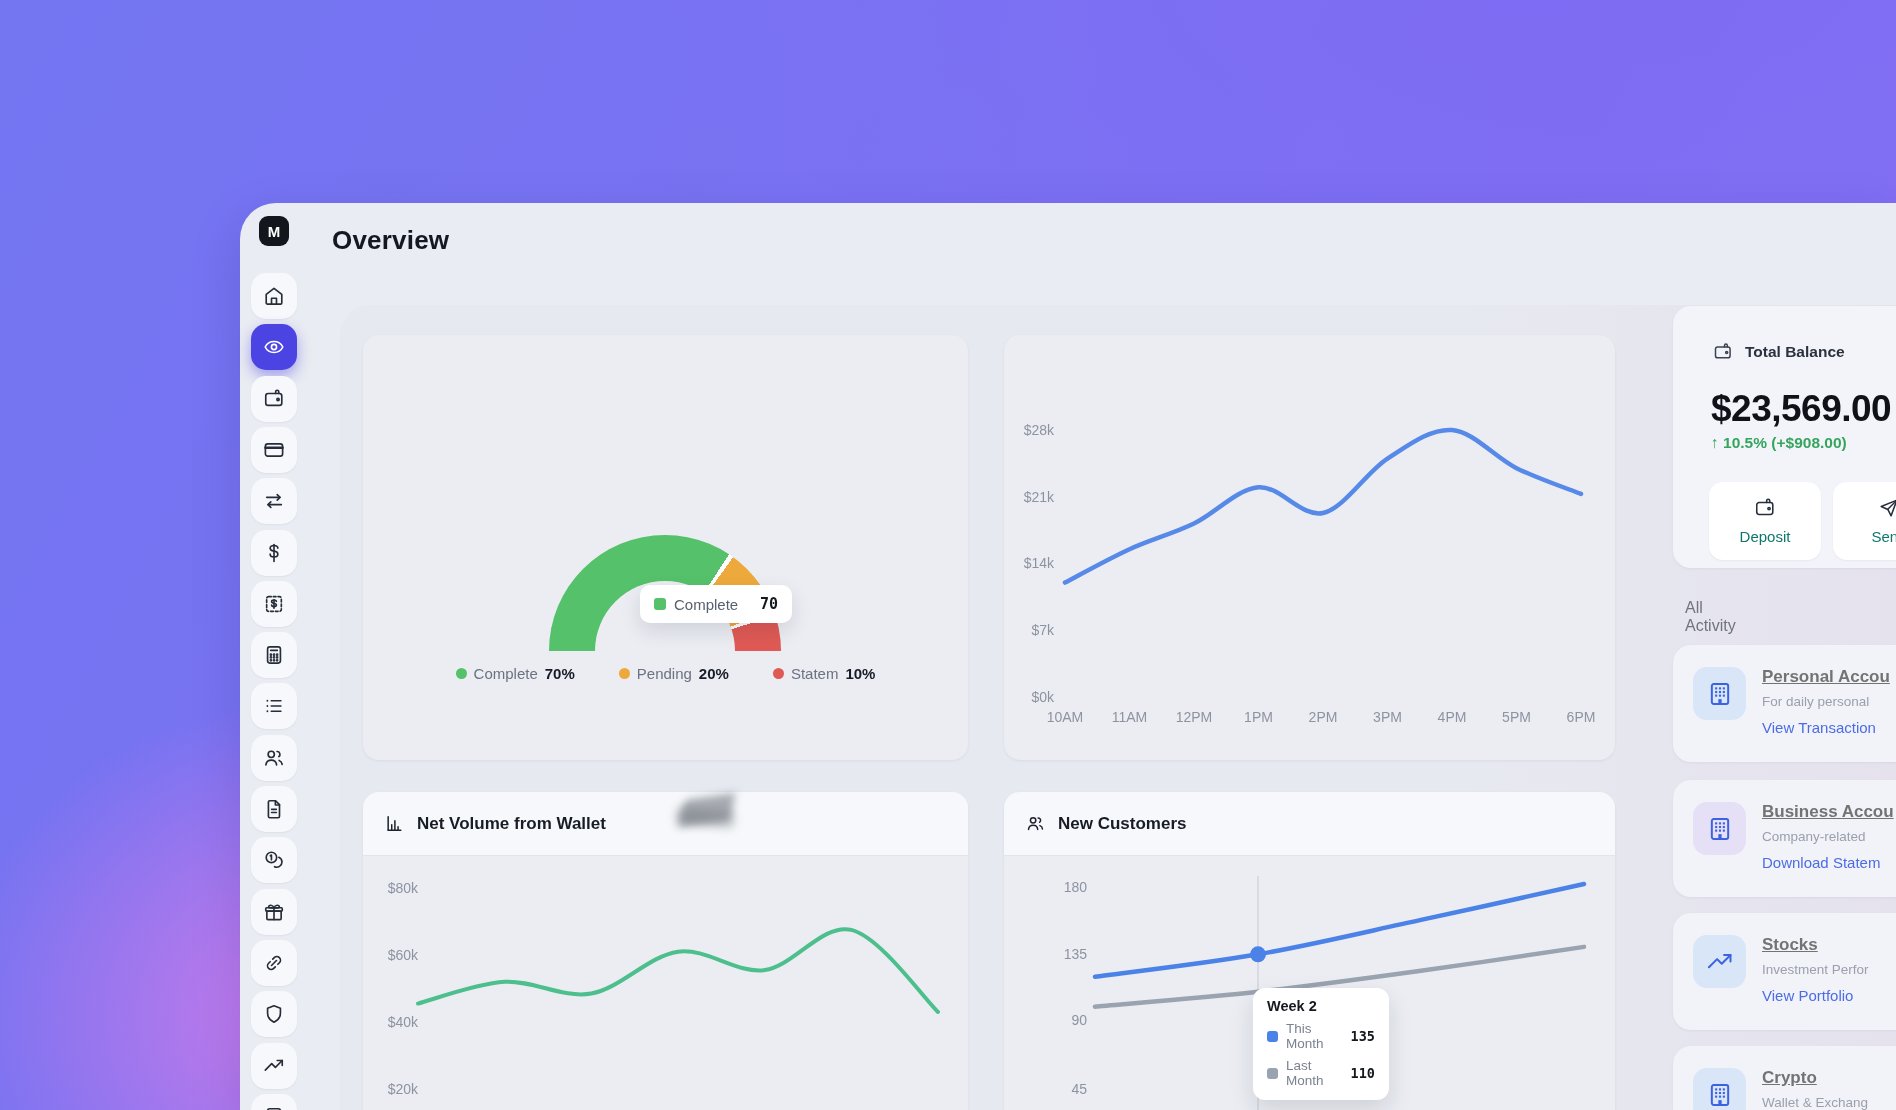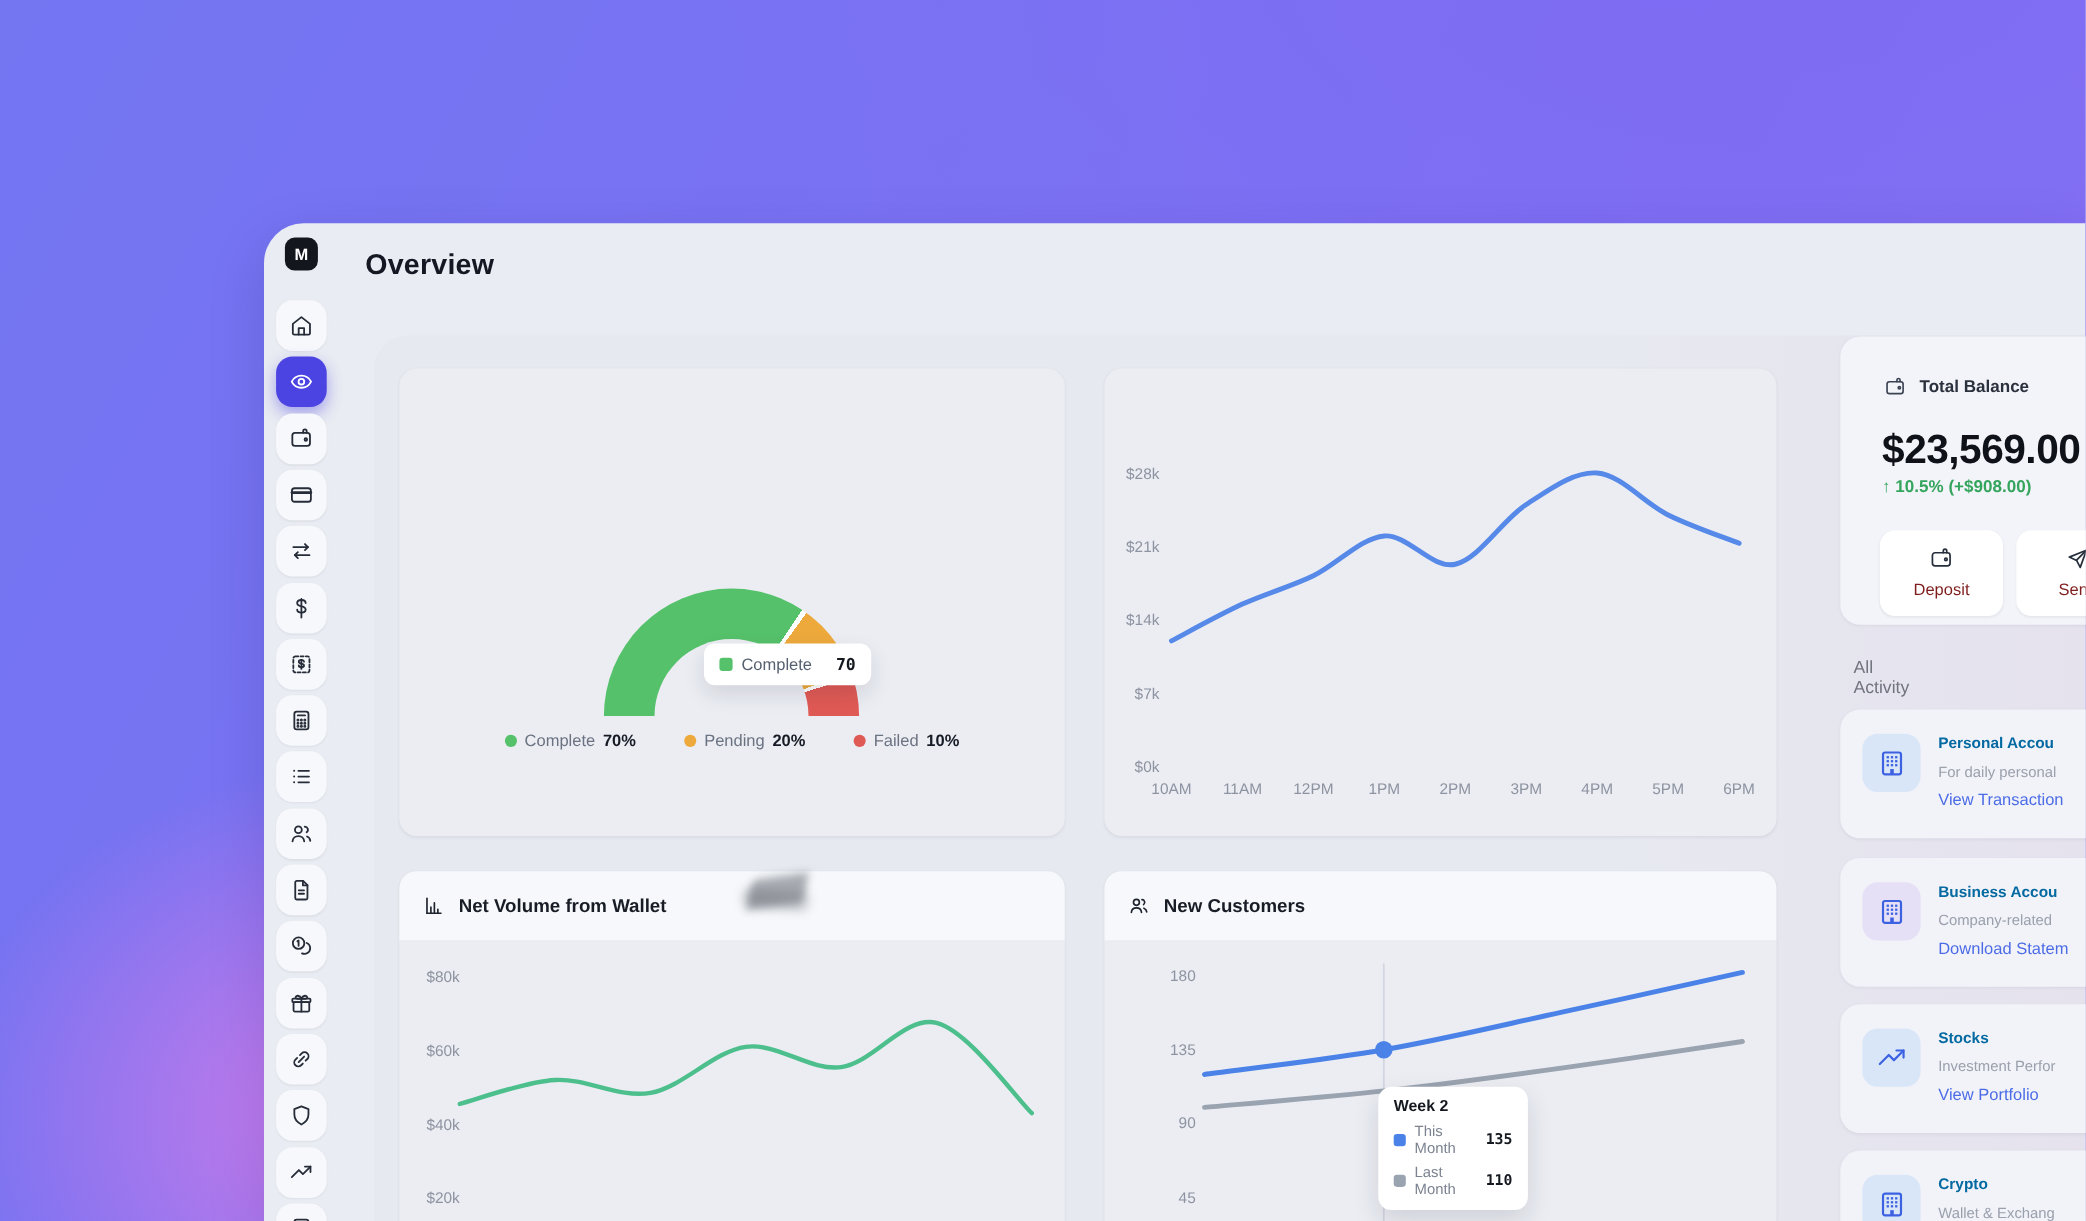--- a/index.html
+++ b/index.html
@@ -94,30 +94,30 @@
   }
   .balance-head{ position:absolute; left:40px; top:36px; display:flex; align-items:center; gap:12px;}
   .balance-head svg{ width:20px; height:20px; stroke:#3b4252; stroke-width:1.8; fill:none; stroke-linecap:round; stroke-linejoin:round;}
   .balance-head span{ font-size:15.5px; font-weight:600; color:#2b313d; }
   .balance-amount{ position:absolute; left:38px; top:82px; font-size:37px; font-weight:800; color:#0f1218; letter-spacing:-.5px; white-space:nowrap;}
   .balance-change{ position:absolute; left:38px; top:128px; font-size:15.5px; font-weight:600; color:#35a55e; white-space:nowrap;}
   .bal-btn{ position:absolute; top:176px; width:112px; height:78px; background:#ffffff; border-radius:14px; border:none;
     display:flex; flex-direction:column; align-items:center; justify-content:center; gap:9px; cursor:pointer;
     box-shadow:0 1px 2px rgba(16,24,40,.05); font-family:inherit;}
   .bal-btn svg{ width:22px; height:22px; stroke:#272f3d; stroke-width:1.7; fill:none; stroke-linecap:round; stroke-linejoin:round;}
-  .bal-btn span{ font-size:15px; font-weight:500; color:#7f1d1d; }
+  .bal-btn span{ font-size:15px; font-weight:500; color:#0f766e; }
   .activity-label{ position:absolute; left:1445px; top:396px; font-size:16px; font-weight:500; color:#70747f; }
   .act-card{
     position:absolute; left:1433px; width:250px; height:117px; background:#f2f3f9; border-radius:18px;
     box-shadow:0 1px 3px rgba(16,24,40,.05); overflow:hidden;
   }
   .act-icon{ position:absolute; left:20px; top:22px; width:53px; height:53px; border-radius:14px;
     display:flex; align-items:center; justify-content:center;}
   .act-icon svg{ width:28px; height:28px; stroke:#3c62e2; stroke-width:1.7; fill:none; stroke-linecap:round; stroke-linejoin:round;}
-  .act-title{ position:absolute; left:89px; top:22px; font-size:14px; font-weight:600; color:#0369a1; white-space:nowrap;}
+  .act-title{ position:absolute; left:89px; top:22px; font-size:17px; font-weight:600; color:#737373; white-space:nowrap;text-decoration:underline;}
   .act-sub{ position:absolute; left:89px; top:49px; font-size:13.5px; color:#9aa0ac; white-space:nowrap;}
   .act-link{ position:absolute; left:89px; top:74px; font-size:15px; font-weight:500; color:#4b6ce5; white-space:nowrap; cursor:pointer; text-decoration:none;}
 </style>
 </head>
 <body>
 
 <main class="panel">
   <div class="logo">M</div>
   <h1 class="page-title">Overview</h1>
 
@@ -261,21 +261,21 @@
             <span class="llabel">Complete</span>
             <span class="lvalue">70%</span>
           </div>
           <div class="item">
             <span class="dot" style="background: rgb(237, 169, 60);"></span>
             <span class="llabel">Pending</span>
             <span class="lvalue">20%</span>
           </div>
           <div class="item">
             <span class="dot" style="background: rgb(224, 90, 85);"></span>
-            <span class="llabel">Failed</span>
+            <span class="llabel">Statem</span>
             <span class="lvalue">10%</span>
           </div>
         </div>
     </article>
 
     <article class="card" id="card-gross">
       <svg class="chart-svg" viewBox="0 0 611 425">
           <text x="50" y="100" text-anchor="end" class="tick">$28k</text>
           <text x="50" y="167" text-anchor="end" class="tick">$21k</text>
           <text x="50" y="233" text-anchor="end" class="tick">$14k</text>

